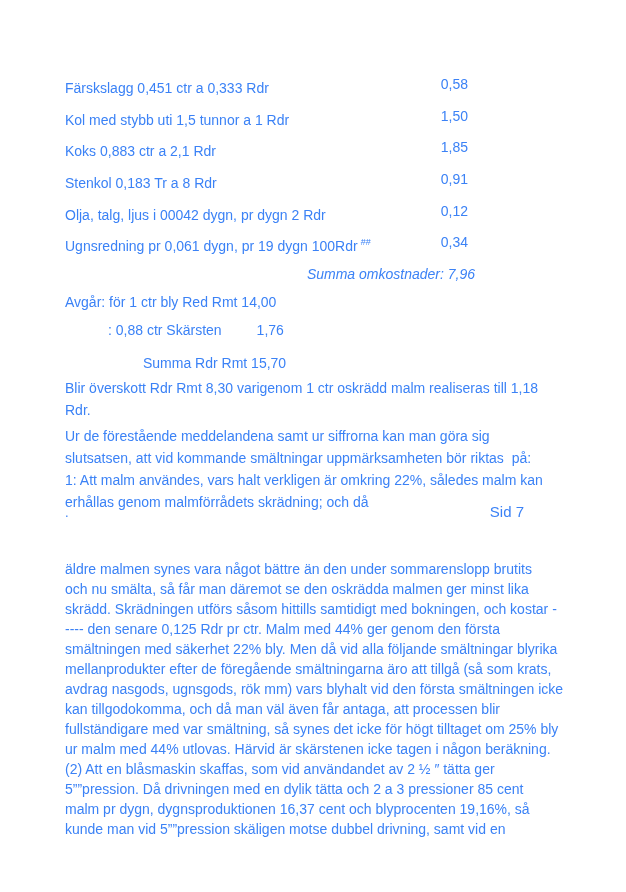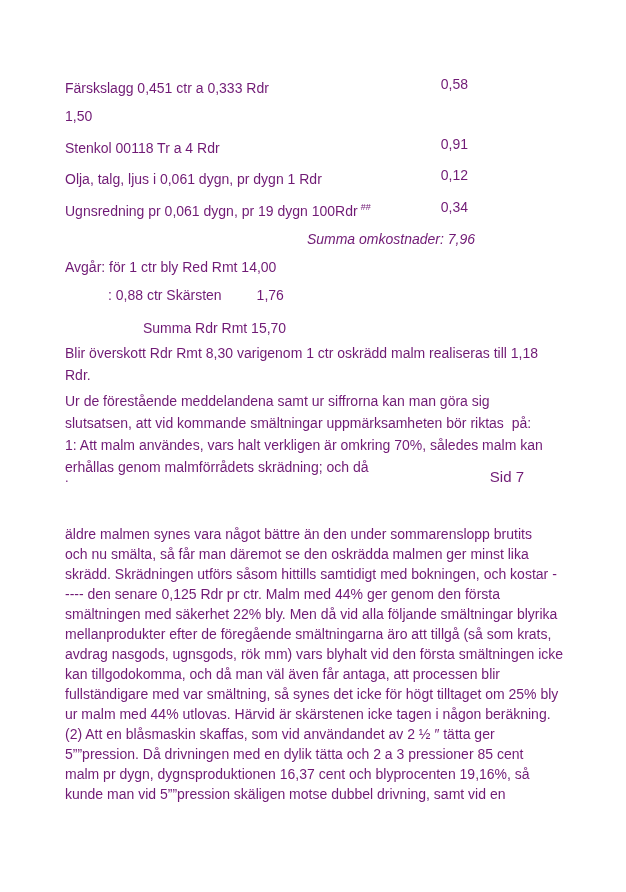--- a/index.html
+++ b/index.html
@@ -2,21 +2,21 @@
 <html><head>
 <meta charset="utf-8">
 <style>
   html, body { margin: 0; padding: 0; background: #e8e8e8; }
   .page {
     position: relative;
     width: 626px;
     height: 892px;
     background: #ffffff;
     font-family: "Liberation Sans", sans-serif;
-    color: #701a75;
+    color: #3b82f6;
     font-size: 14px;
     overflow: hidden;
     margin: 0 auto;
   }
   .content {
     padding: 74px 0 0 65px;
   }
   .cost-row {
     display: flex;
     justify-content: space-between;
@@ -82,49 +82,54 @@
 <body>
 
 <div class="page">
   <div class="content">
 
     <div class="cost-row">
       <span class="row-left"><span>Färskslagg 0,451 ctr a 0,333 Rdr</span><sup></sup></span>
       <span>0,58</span>
     </div>
     <div class="cost-row">
+      <span class="row-left"><span>Kol med stybb uti 1,5 tunnor a 1 Rdr</span><sup></sup></span>
       <span>1,50</span>
     </div>
     <div class="cost-row">
-      <span class="row-left"><span>Stenkol 00118 Tr a 4 Rdr</span><sup></sup></span>
+      <span class="row-left"><span>Koks 0,883 ctr a 2,1 Rdr</span><sup></sup></span>
+      <span>1,85</span>
+    </div>
+    <div class="cost-row">
+      <span class="row-left"><span>Stenkol 0,183 Tr a 8 Rdr</span><sup></sup></span>
       <span>0,91</span>
     </div>
     <div class="cost-row">
-      <span class="row-left"><span>Olja, talg, ljus i 0,061 dygn, pr dygn 1 Rdr</span><sup></sup></span>
+      <span class="row-left"><span>Olja, talg, ljus i 00042 dygn, pr dygn 2 Rdr</span><sup></sup></span>
       <span>0,12</span>
     </div>
     <div class="cost-row">
       <span class="row-left"><span>Ugnsredning pr 0,061 dygn, pr 19 dygn 100Rdr</span><sup>##</sup></span>
       <span>0,34</span>
     </div>
 
     <div class="summa-omkostnader">Summa omkostnader: 7,96</div>
 
     <div class="avgar-line1">Avgår: för 1 ctr bly Red Rmt 14,00</div>
     <div class="avgar-line2">
       <span>: 0,88 ctr Skärsten</span><span class="val">1,76</span>
     </div>
     <div class="summa-rdr">Summa Rdr Rmt 15,70</div>
 
     <div class="para para-overskott">Blir överskott Rdr Rmt 8,30 varigenom 1 ctr oskrädd malm realiseras till 1,18
 Rdr.</div>
 
     <div class="para para-slutsats">Ur de förestående meddelandena samt ur siffrorna kan man göra sig
 slutsatsen, att vid kommande smältningar uppmärksamheten bör riktas  på:
-1: Att malm användes, vars halt verkligen är omkring 70%, således malm kan
+1: Att malm användes, vars halt verkligen är omkring 22%, således malm kan
 erhållas genom malmförrådets skrädning; och då</div>
 
     <div class="footer-row">
       <span class="dot">.</span>
       <span class="sid">Sid 7</span>
     </div>
 
     <div class="para para-continuation">äldre malmen synes vara något bättre än den under sommarenslopp brutits
 och nu smälta, så får man däremot se den oskrädda malmen ger minst lika
 skrädd. Skrädningen utförs såsom hittills samtidigt med bokningen, och kostar -

